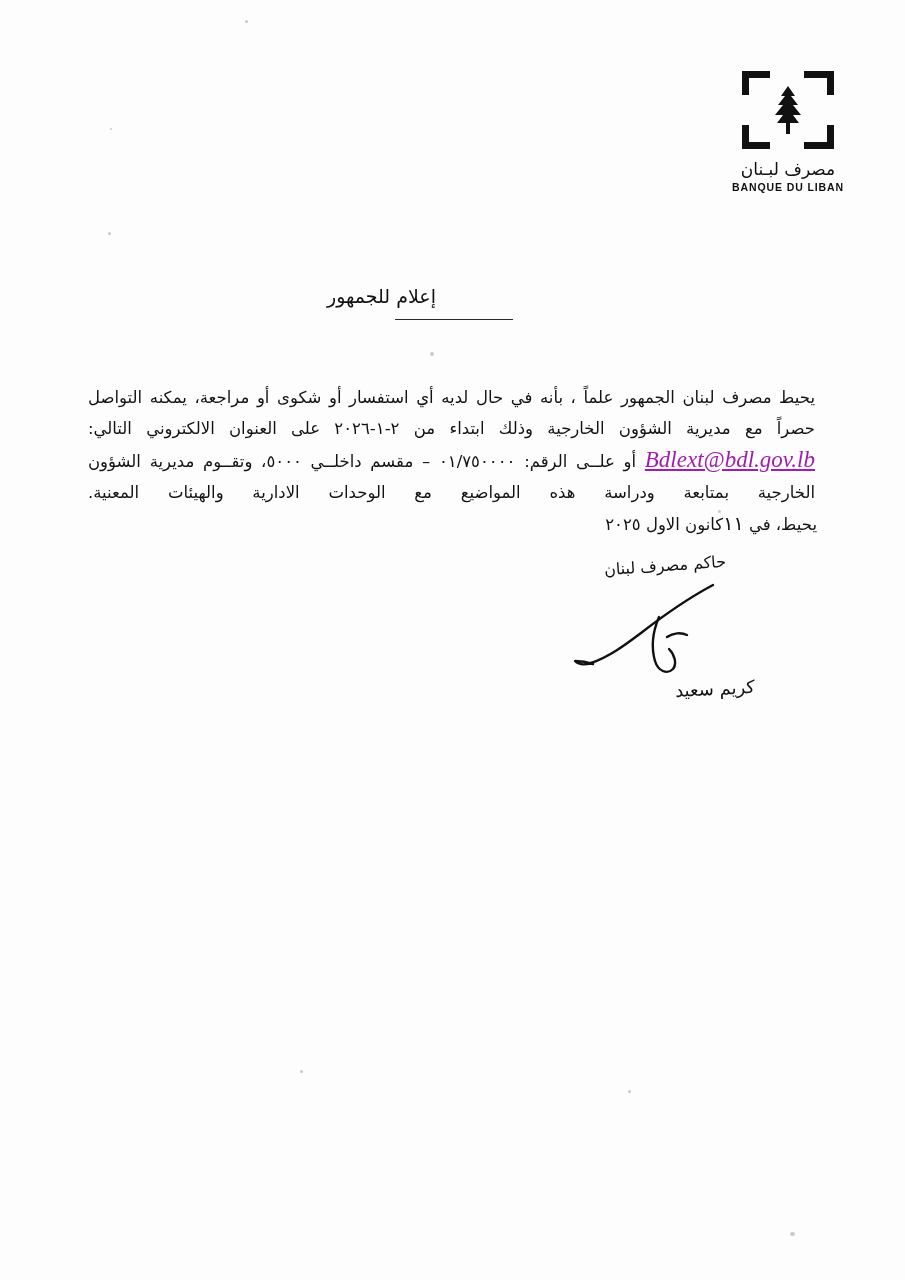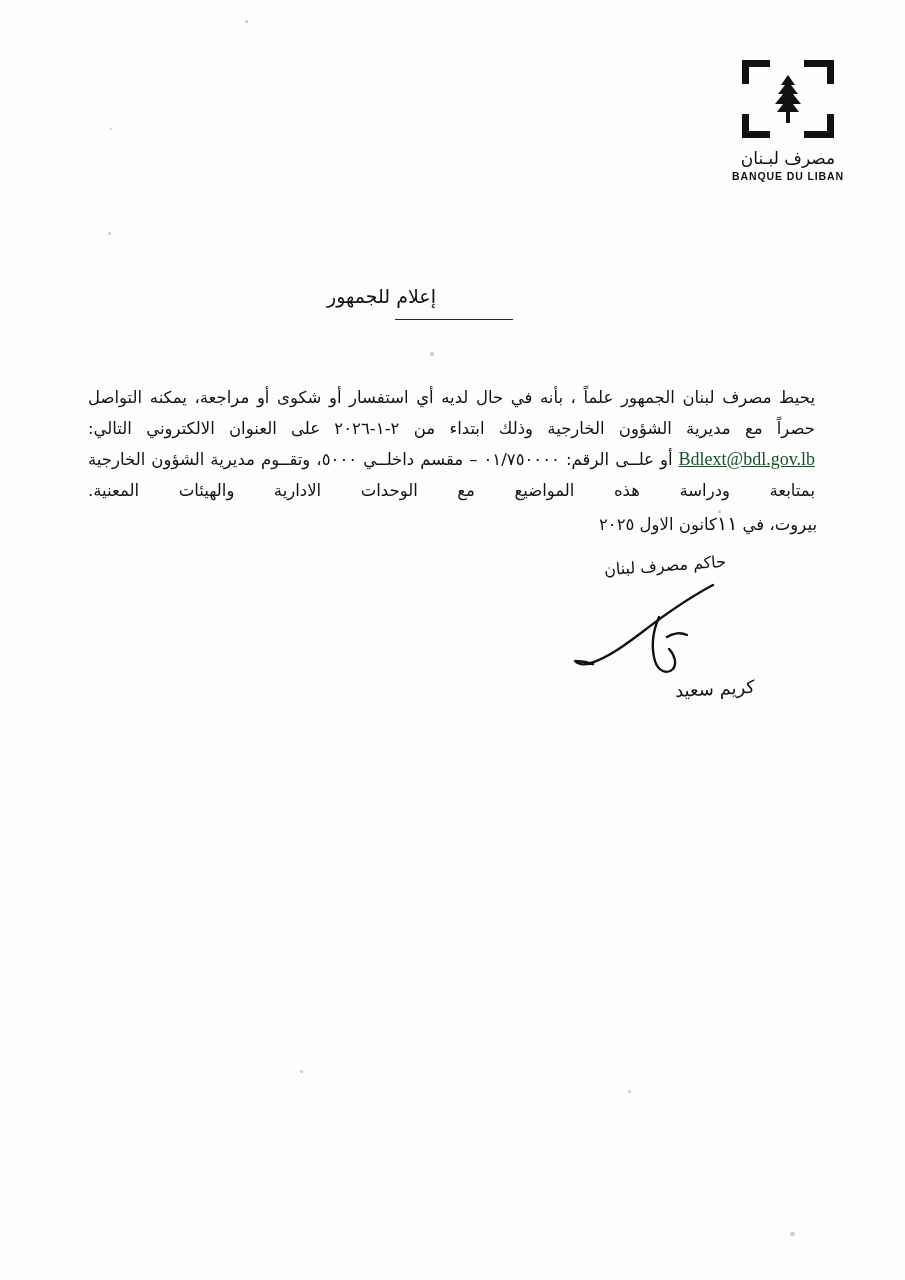--- a/index.html
+++ b/index.html
@@ -13,21 +13,21 @@
     height: 1280px;
     background: #fdfdfd;
     overflow: hidden;
     font-family: "Liberation Serif", "DejaVu Serif", serif;
     color: #111;
   }
 
   
   .letterhead {
     position: absolute;
-    top: 60px;
+    top: 71px;
     left: 728px;
     width: 120px;
     text-align: center;
   }
   .logo-box {
     width: 92px;
     height: 78px;
     margin: 0 auto;
     position: relative;
   }
@@ -99,24 +99,25 @@
     text-align: justify;
     text-align-last: justify;
     font-family: "DejaVu Sans", sans-serif;
     font-size: 16.5px;
     line-height: 31px;
     color: #121212;
   }
   .email-link {
     text-decoration: underline;
     font-family: "Liberation Serif", serif;
-    font-size: 18px;
+    font-size: 23px;
     direction: ltr;
     unicode-bidi: embed;
-    color: #14532d;
+    color: #a21caf;
+    font-style: italic;
   }
 
   .dateline {
     position: absolute;
     top: 512px;
     right: 88px;
     direction: rtl;
     font-family: "DejaVu Sans", sans-serif;
     font-size: 16.5px;
     color: #121212;
@@ -188,21 +189,21 @@
   </div>
 
   <div class="doc-title">إعلام للجمهور</div>
   <div class="title-rule"></div>
 
   <div class="body-text">
     <span>يحيط مصرف لبنان الجمهور علماً ، بأنه في حال لديه أي استفسار أو شكوى أو مراجعة، يمكنه التواصل حصراً مع مديرية الشؤون الخارجية وذلك ابتداء من ٢-١-٢٠٢٦ على العنوان الالكتروني التالي: </span><a class="email-link" href="#">Bdlext@bdl.gov.lb</a><span> أو علــى الرقم: ٠١/٧٥٠٠٠٠ – مقسم داخلــي ٥٠٠٠، وتقــوم مديرية الشؤون الخارجية بمتابعة ودراسة هذه المواضيع مع الوحدات الادارية والهيئات المعنية.</span>
   </div>
 
   <div class="dateline">
-    <span>بيروت، في </span><span class="day">١١</span><span>كانون الاول ٢٠٢٥</span>
+    <span>يحيط، في </span><span class="day">١١</span><span>كانون الاول ٢٠٢٥</span>
   </div>
 
   <div class="signature-block">
     <div class="signer-title">حاكم مصرف لبنان</div>
   </div>
 
   <svg class="sig-scribble" viewBox="0 0 220 130" aria-hidden="true">
     <g fill="none" stroke="#111" stroke-width="2.4" stroke-linecap="round" stroke-linejoin="round">
       <path d="M150 10 C120 26, 96 44, 78 58 C62 70, 46 82, 28 88"></path>
       <path d="M28 88 C22 90, 16 90, 12 86 C18 86, 24 87, 30 89"></path>

